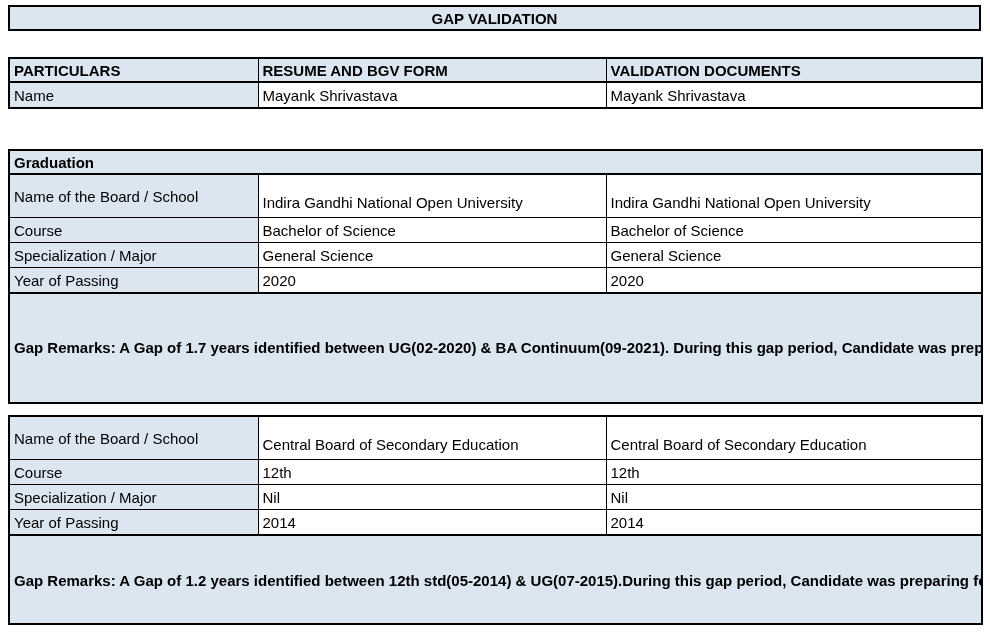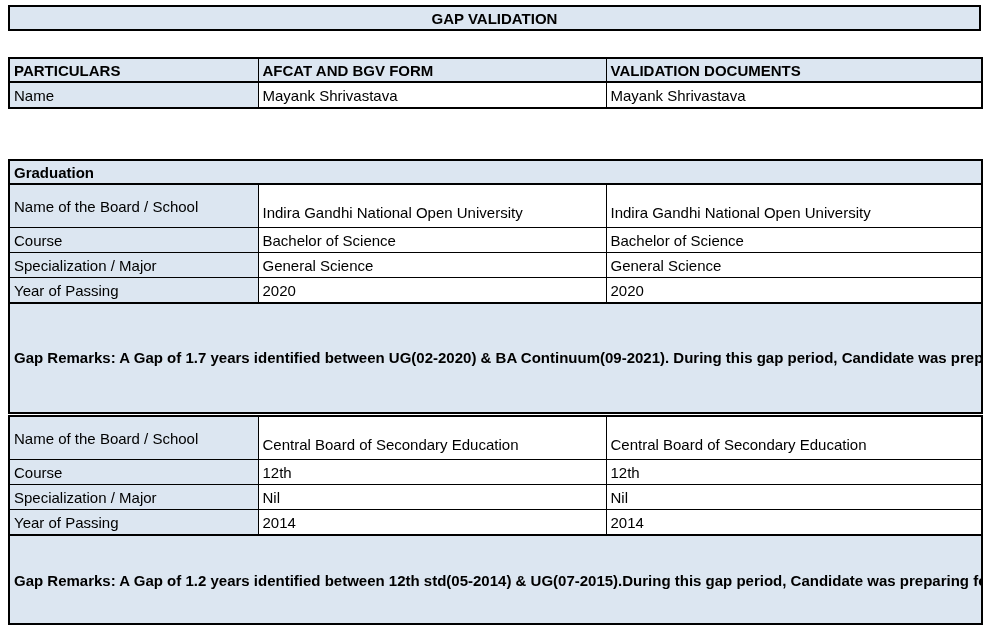--- a/index.html
+++ b/index.html
@@ -27,21 +27,21 @@
 
   table.grid {
     position: absolute;
     left: 8px;
     width: 973px;
     border-collapse: collapse;
     table-layout: fixed;
     border: 2px solid #000;
   }
   .t1 { top: 57px; }
-  .t2 { top: 159px; }
+  .t2 { top: 149px; }
   .t3 { top: 415px; }
 
   table.grid td {
     border: 1px solid #000;
     font-size: 15px;
     padding: 0 4px 0 4px;
     vertical-align: middle;
     overflow: hidden;
     white-space: nowrap;
   }
@@ -78,21 +78,21 @@
 
   <table class="grid t1">
     <colgroup>
         <col style="width:249px">
         <col style="width:348px">
         <col style="width:376px">
       </colgroup>
     <tbody>
         <tr class="h22">
       <td class="fill bold thickb">PARTICULARS</td>
-      <td class="fill bold thickb">AFCAT AND BGV FORM</td>
+      <td class="fill bold thickb">RESUME AND BGV FORM</td>
       <td class="fill bold thickb">VALIDATION DOCUMENTS</td>
     </tr>
     <tr class="h24">
       <td class="fill">Name</td>
       <td>Mayank Shrivastava</td>
       <td>Mayank Shrivastava</td>
     </tr>
   </tbody>
     </table>
 

